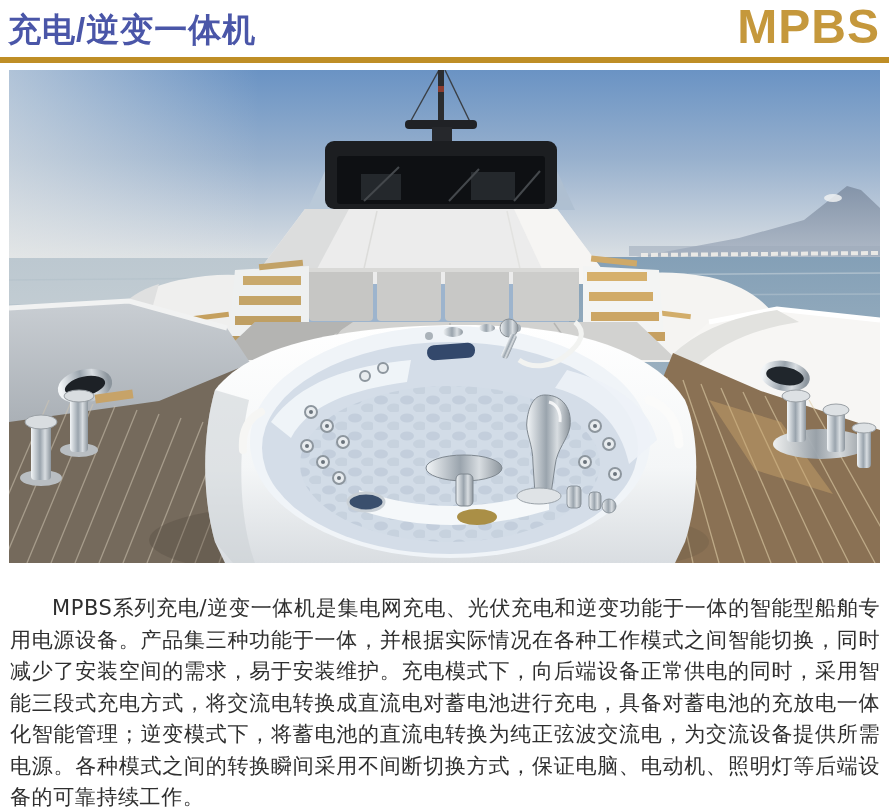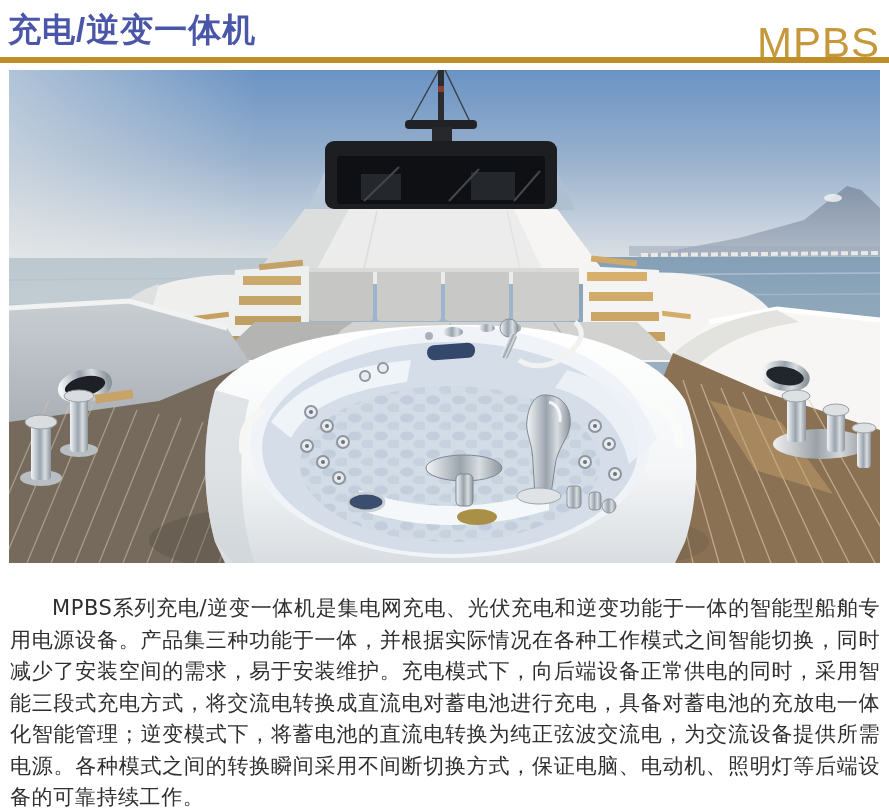--- a/index.html
+++ b/index.html
@@ -11,22 +11,22 @@
     width:889px;height:812px;background:var(--page-bg);
     font-family:"Liberation Sans","DejaVu Sans",sans-serif;
     position:relative;overflow:hidden;
   }
   .page-title{
     position:absolute;left:8px;top:8px;margin:0;
     font-size:33px;font-weight:bold;color:var(--title-blue);
     letter-spacing:1px;white-space:nowrap;text-align:right;
   }
   .brand{
-    position:absolute;right:9px;top:22px;
-    font-size:42px;font-weight:normal;color:var(--brand-gold);
+    position:absolute;right:9px;top:3px;
+    font-size:48px;font-weight:bold;color:var(--brand-gold);
     letter-spacing:1px;line-height:1;
   }
   .divider{
     position:absolute;left:0;top:57px;width:889px;height:6px;
     background:var(--divider-gold);
   }
   .photo{
     position:absolute;left:9px;top:70px;width:871px;height:493px;
     overflow:hidden;background:#9db4cd;
   }

